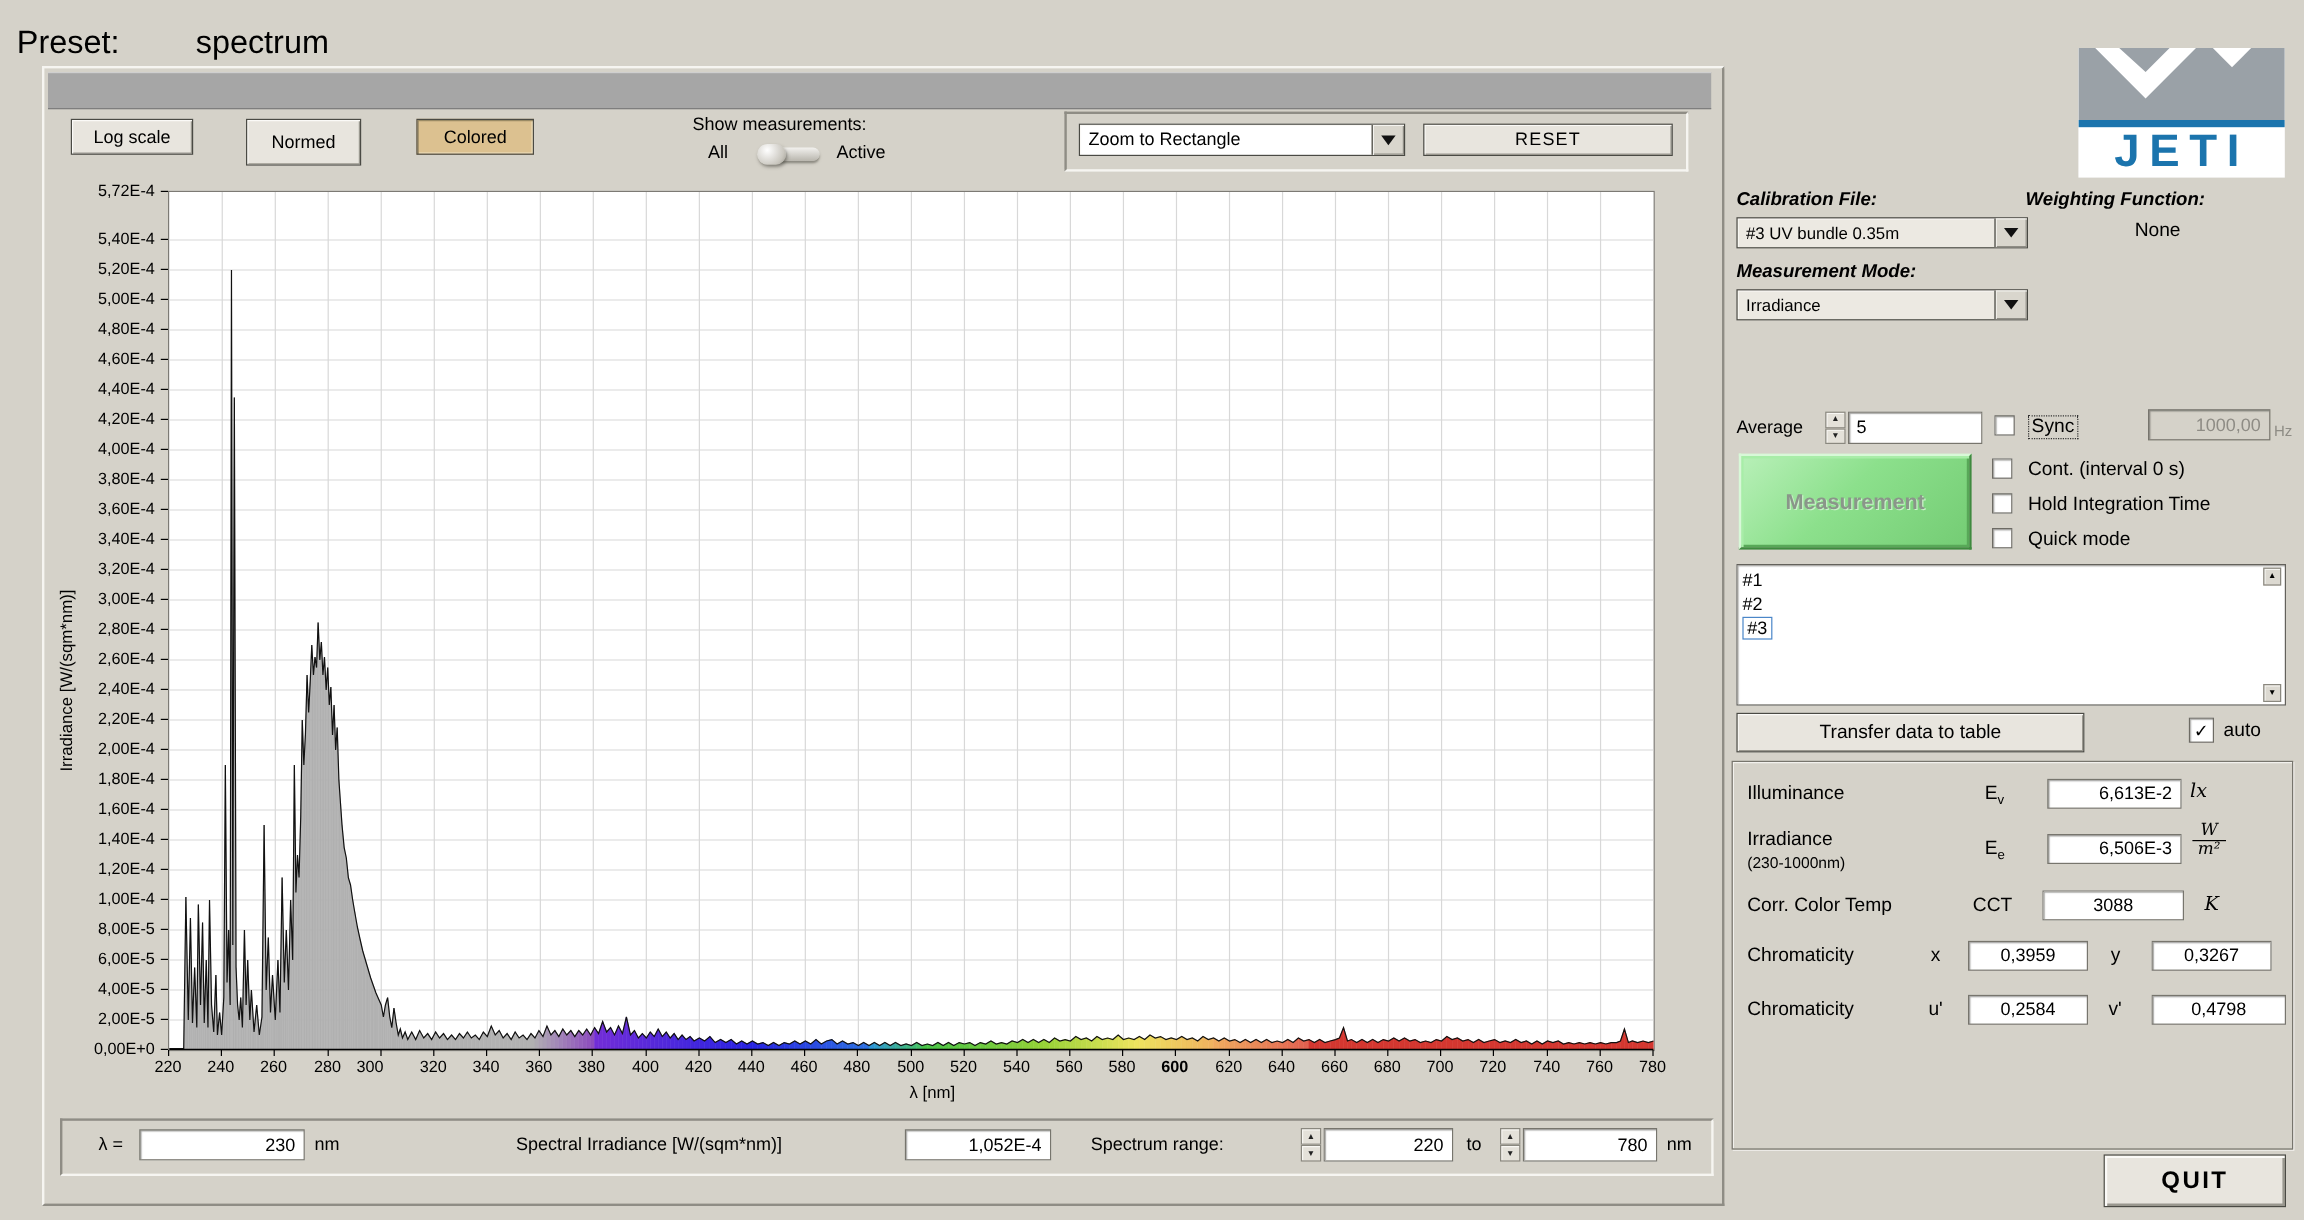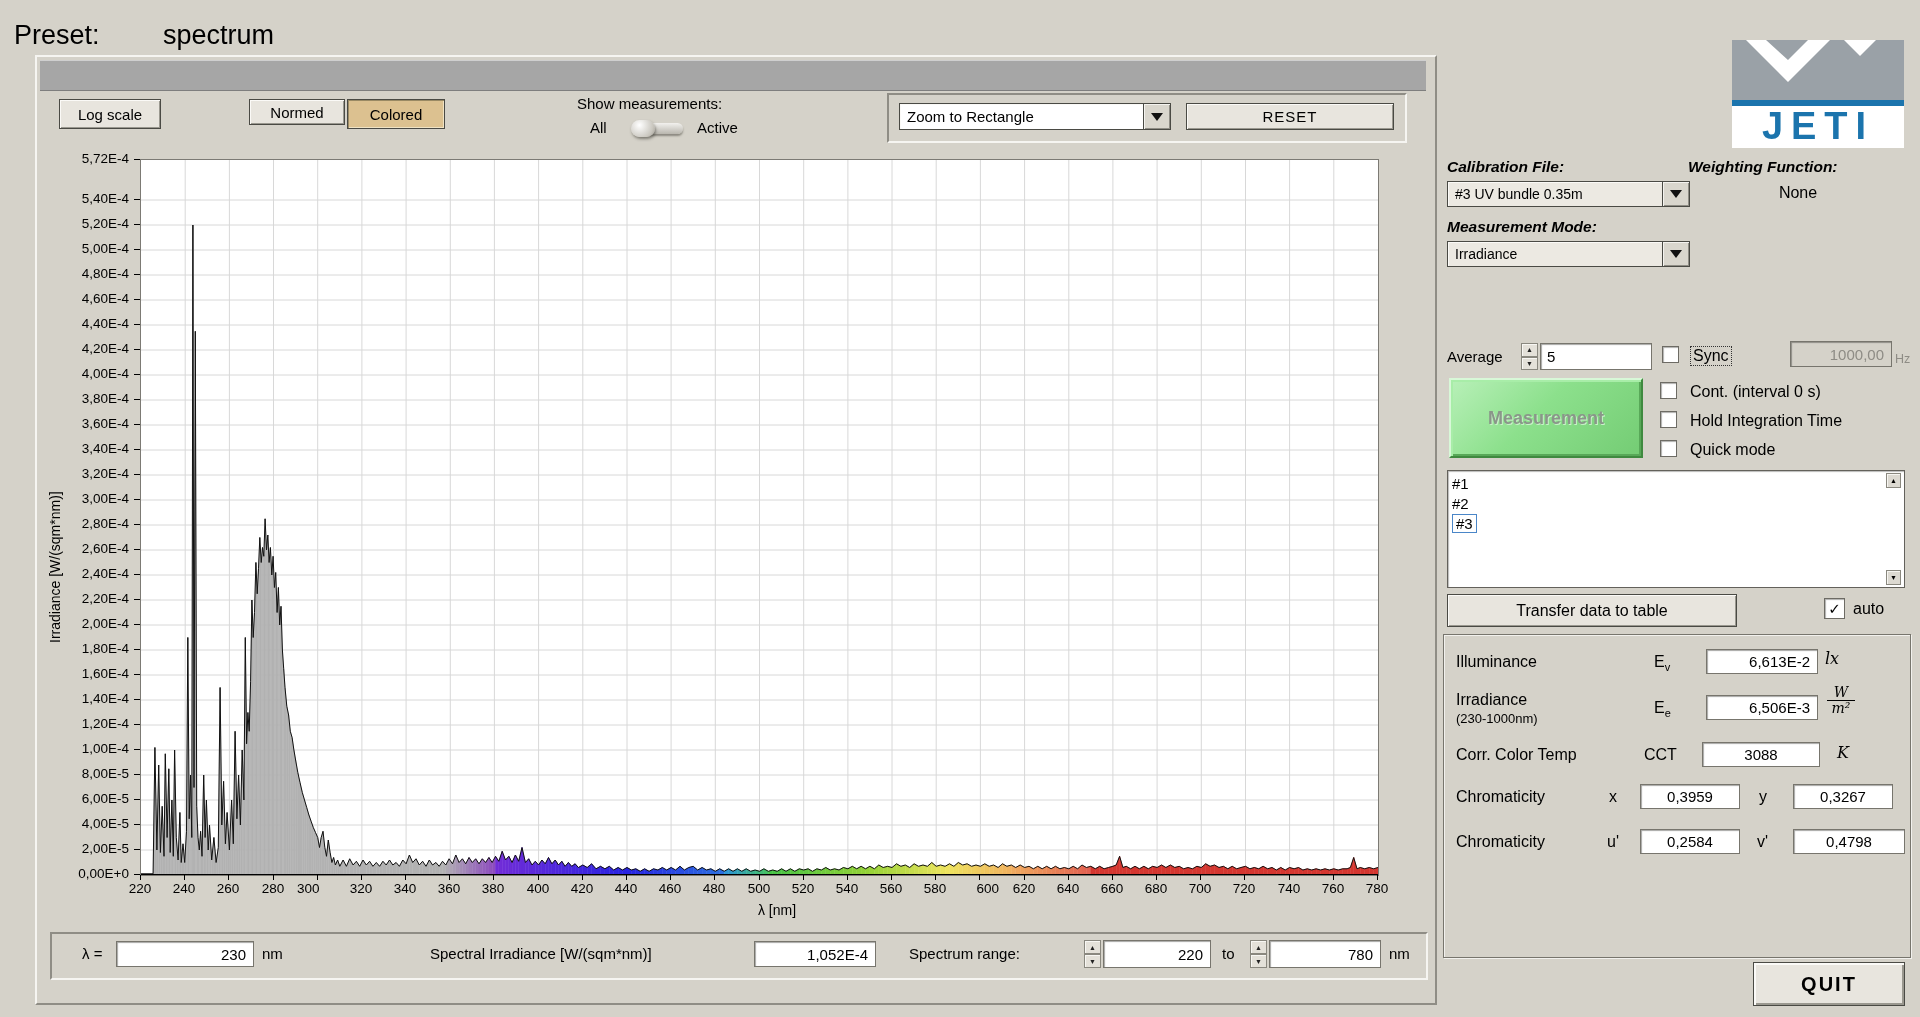--- a/index.html
+++ b/index.html
@@ -73,21 +73,21 @@
   <span style="margin-left:56px;">spectrum</span>
 </div>
 
 <div class="abs raised" style="left:35px;top:55px;width:1398px;height:946px;background:#d5d2c9;">
 
   <div class="abs" style="left:3px;top:3px;width:1386px;height:29px;background:#a6a6a6;border-top:1px solid #cfcfcf;border-bottom:1px solid #7e7e7e;"></div>
 
   <div class="abs btn" style="left:22px;top:42px;width:102px;height:30px;">
     <span>Log scale</span>
   </div>
-  <div class="abs btn" style="left:168px;top:42px;width:96px;height:26px;margin-left:44px;">
+  <div class="abs btn" style="left:168px;top:42px;width:96px;height:39px;">
     <span>Normed</span>
   </div>
   <div class="abs btn pressed" style="left:310px;top:42px;width:98px;height:30px;">
     <span>Colored</span>
   </div>
 
   <div class="abs" style="left:540px;top:38px;font-size:15px;">Show measurements:</div>
   <div class="abs" style="left:553px;top:62px;font-size:15px;">All</div>
 
   <div class="abs" style="left:594px;top:63px;width:56px;height:16px;">
@@ -633,21 +633,21 @@
       <span class="ticklabel" style="left: 702px; top: 824px; width: 40px; text-align: center;">500</span>
       <div style="position: absolute; left: 722px; top: 818px; width: 1px; height: 5px; background: rgb(0, 0, 0);"></div>
       <span class="ticklabel" style="left: 746px; top: 824px; width: 40px; text-align: center;">520</span>
       <div style="position: absolute; left: 766px; top: 818px; width: 1px; height: 5px; background: rgb(0, 0, 0);"></div>
       <span class="ticklabel" style="left: 790px; top: 824px; width: 40px; text-align: center;">540</span>
       <div style="position: absolute; left: 810px; top: 818px; width: 1px; height: 5px; background: rgb(0, 0, 0);"></div>
       <span class="ticklabel" style="left: 834px; top: 824px; width: 40px; text-align: center;">560</span>
       <div style="position: absolute; left: 854px; top: 818px; width: 1px; height: 5px; background: rgb(0, 0, 0);"></div>
       <span class="ticklabel" style="left: 878px; top: 824px; width: 40px; text-align: center;">580</span>
       <div style="position: absolute; left: 898px; top: 818px; width: 1px; height: 5px; background: rgb(0, 0, 0);"></div>
-      <span class="ticklabel" style="left: 922px; top: 824px; width: 40px; text-align: right;">600</span>
+      <span class="ticklabel" style="left: 922px; top: 824px; width: 40px; text-align: center; font-weight: bold;">600</span>
       <div style="position: absolute; left: 942px; top: 818px; width: 1px; height: 5px; background: rgb(0, 0, 0);"></div>
       <span class="ticklabel" style="left: 967px; top: 824px; width: 40px; text-align: center;">620</span>
       <div style="position: absolute; left: 987px; top: 818px; width: 1px; height: 5px; background: rgb(0, 0, 0);"></div>
       <span class="ticklabel" style="left: 1011px; top: 824px; width: 40px; text-align: center;">640</span>
       <div style="position: absolute; left: 1031px; top: 818px; width: 1px; height: 5px; background: rgb(0, 0, 0);"></div>
       <span class="ticklabel" style="left: 1055px; top: 824px; width: 40px; text-align: center;">660</span>
       <div style="position: absolute; left: 1075px; top: 818px; width: 1px; height: 5px; background: rgb(0, 0, 0);"></div>
       <span class="ticklabel" style="left: 1099px; top: 824px; width: 40px; text-align: center;">680</span>
       <div style="position: absolute; left: 1119px; top: 818px; width: 1px; height: 5px; background: rgb(0, 0, 0);"></div>
       <span class="ticklabel" style="left: 1143px; top: 824px; width: 40px; text-align: center;">700</span>

